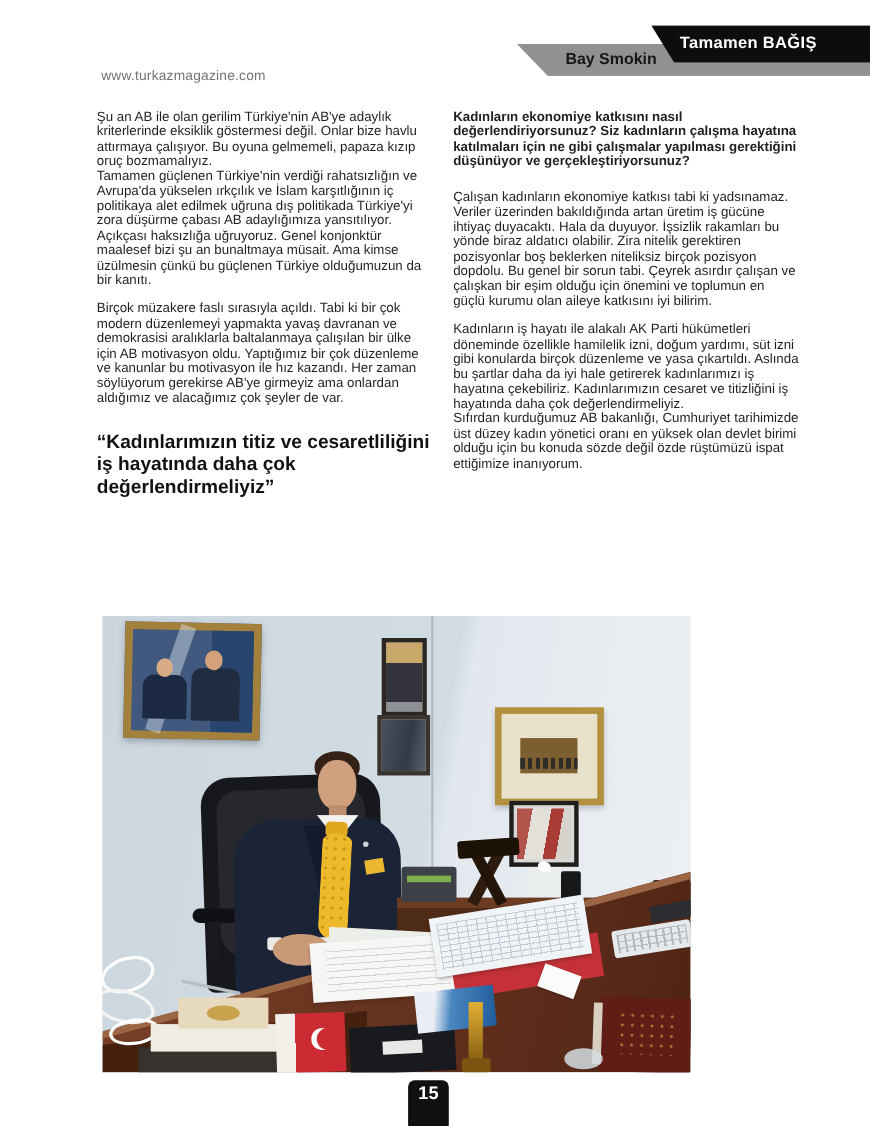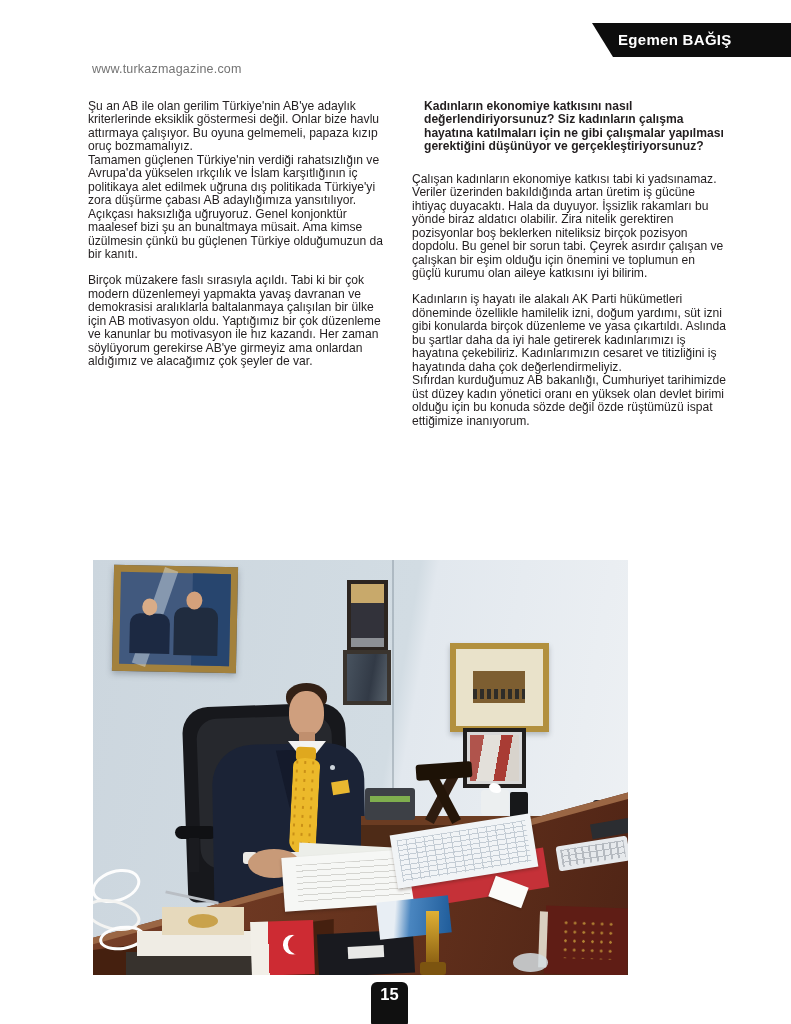--- a/index.html
+++ b/index.html
@@ -12,21 +12,21 @@
   .banner-gray span{position:absolute;left:74px;top:6px;font-size:14.5px;font-weight:600;color:#151515;}
   .banner-black{position:absolute;left:560px;top:23px;width:231px;height:34px;background:#0d0d0d;
         clip-path:polygon(32px 0,100% 0,100% 100%,53px 100%);}
   .banner-black span{position:absolute;left:58px;top:8px;font-size:15px;font-weight:700;color:#ffffff;letter-spacing:.3px;}
   
   .col{position:absolute;top:100px;font-size:12.1px;line-height:13.45px;}
   .col-left{left:88px;width:304px;}
   .col-right{left:412px;width:315px;}
   .para{margin:0 0 13px 0;white-space:pre-line;}
   .question{font-weight:700;}
-  .question{margin-bottom:19px;margin-left:12px;}
+  .question{margin-bottom:19px;}
   .pull-quote{margin:22px 0 0 0;font-size:17.4px;line-height:20.8px;font-weight:700;color:#111;white-space:pre-line;}
   
   .photo{position:absolute;left:93px;top:560px;width:535px;height:415px;margin:0;overflow:hidden;
          background:linear-gradient(100deg,#ccd6de 0%,#d2dce3 54%,#e2e8ee 57%,#eef1f4 100%);}
   .photo *{position:absolute;}
   .corner-line{left:299px;top:0;width:2px;height:262px;background:rgba(110,122,134,.35);}
   
   .frame-gold-large{left:20px;top:6px;width:110px;height:92px;border:7px solid #a3813c;background:#41597e;
          transform:rotate(1.2deg);box-shadow:0 3px 6px rgba(60,70,80,.35);}
   .fg-banner{right:0;top:0;width:38px;height:100%;background:#27456e;}
@@ -132,28 +132,32 @@
   .page-number{position:absolute;left:371px;top:982px;width:37px;height:46px;background:#101010;
         border-radius:6px;color:#fff;font-size:16.5px;font-weight:700;text-align:center;padding-top:3px;box-sizing:border-box;}
 </style>
 </head>
 <body>
 
 <div class="page">
 
   <div class="site-url">www.turkazmagazine.com</div>
 
+  <div class="banner-gray">
+    <span>Bay Smokin</span>
+  </div>
   <div class="banner-black">
-    <span>Egemen BAĞIŞ</span>
+    <span>Tamamen BAĞIŞ</span>
   </div>
 
   <div class="col col-left">
     <p class="para">Şu an AB ile olan gerilim Türkiye'nin AB'ye adaylık kriterlerinde eksiklik göstermesi değil. Onlar bize havlu attırmaya çalışıyor. Bu oyuna gelmemeli, papaza kızıp oruç bozmamalıyız.
 Tamamen güçlenen Türkiye'nin verdiği rahatsızlığın ve Avrupa'da yükselen ırkçılık ve İslam karşıtlığının iç politikaya alet edilmek uğruna dış politikada Türkiye'yi zora düşürme çabası AB adaylığımıza yansıtılıyor. Açıkçası haksızlığa uğruyoruz. Genel konjonktür maalesef bizi şu an bunaltmaya müsait. Ama kimse üzülmesin çünkü bu güçlenen Türkiye olduğumuzun da bir kanıtı.</p>
     <p class="para">Birçok müzakere faslı sırasıyla açıldı. Tabi ki bir çok modern düzenlemeyi yapmakta yavaş davranan ve demokrasisi aralıklarla baltalanmaya çalışılan bir ülke için AB motivasyon oldu. Yaptığımız bir çok düzenleme ve kanunlar bu motivasyon ile hız kazandı. Her zaman söylüyorum gerekirse AB'ye girmeyiz ama onlardan aldığımız ve alacağımız çok şeyler de var.</p>
+    <h2 class="pull-quote">“Kadınlarımızın titiz ve cesaretliliğini iş hayatında daha çok değerlendirmeliyiz”</h2>
   </div>
 
   <div class="col col-right">
     <p class="para question">Kadınların ekonomiye katkısını nasıl değerlendiriyorsunuz? Siz kadınların çalışma hayatına katılmaları için ne gibi çalışmalar yapılması gerektiğini düşünüyor ve gerçekleştiriyorsunuz?</p>
     <p class="para">Çalışan kadınların ekonomiye katkısı tabi ki yadsınamaz. Veriler üzerinden bakıldığında artan üretim iş gücüne ihtiyaç duyacaktı. Hala da duyuyor. İşsizlik rakamları bu yönde biraz aldatıcı olabilir. Zira nitelik gerektiren pozisyonlar boş beklerken niteliksiz birçok pozisyon dopdolu. Bu genel bir sorun tabi. Çeyrek asırdır çalışan ve çalışkan bir eşim olduğu için önemini ve toplumun en güçlü kurumu olan aileye katkısını iyi bilirim.</p>
     <p class="para">Kadınların iş hayatı ile alakalı AK Parti hükümetleri döneminde özellikle hamilelik izni, doğum yardımı, süt izni gibi konularda birçok düzenleme ve yasa çıkartıldı. Aslında bu şartlar daha da iyi hale getirerek kadınlarımızı iş hayatına çekebiliriz. Kadınlarımızın cesaret ve titizliğini iş hayatında daha çok değerlendirmeliyiz.
 Sıfırdan kurduğumuz AB bakanlığı, Cumhuriyet tarihimizde üst düzey kadın yönetici oranı en yüksek olan devlet birimi olduğu için bu konuda sözde değil özde rüştümüzü ispat ettiğimize inanıyorum.</p>
   </div>
 
   <figure class="photo">

